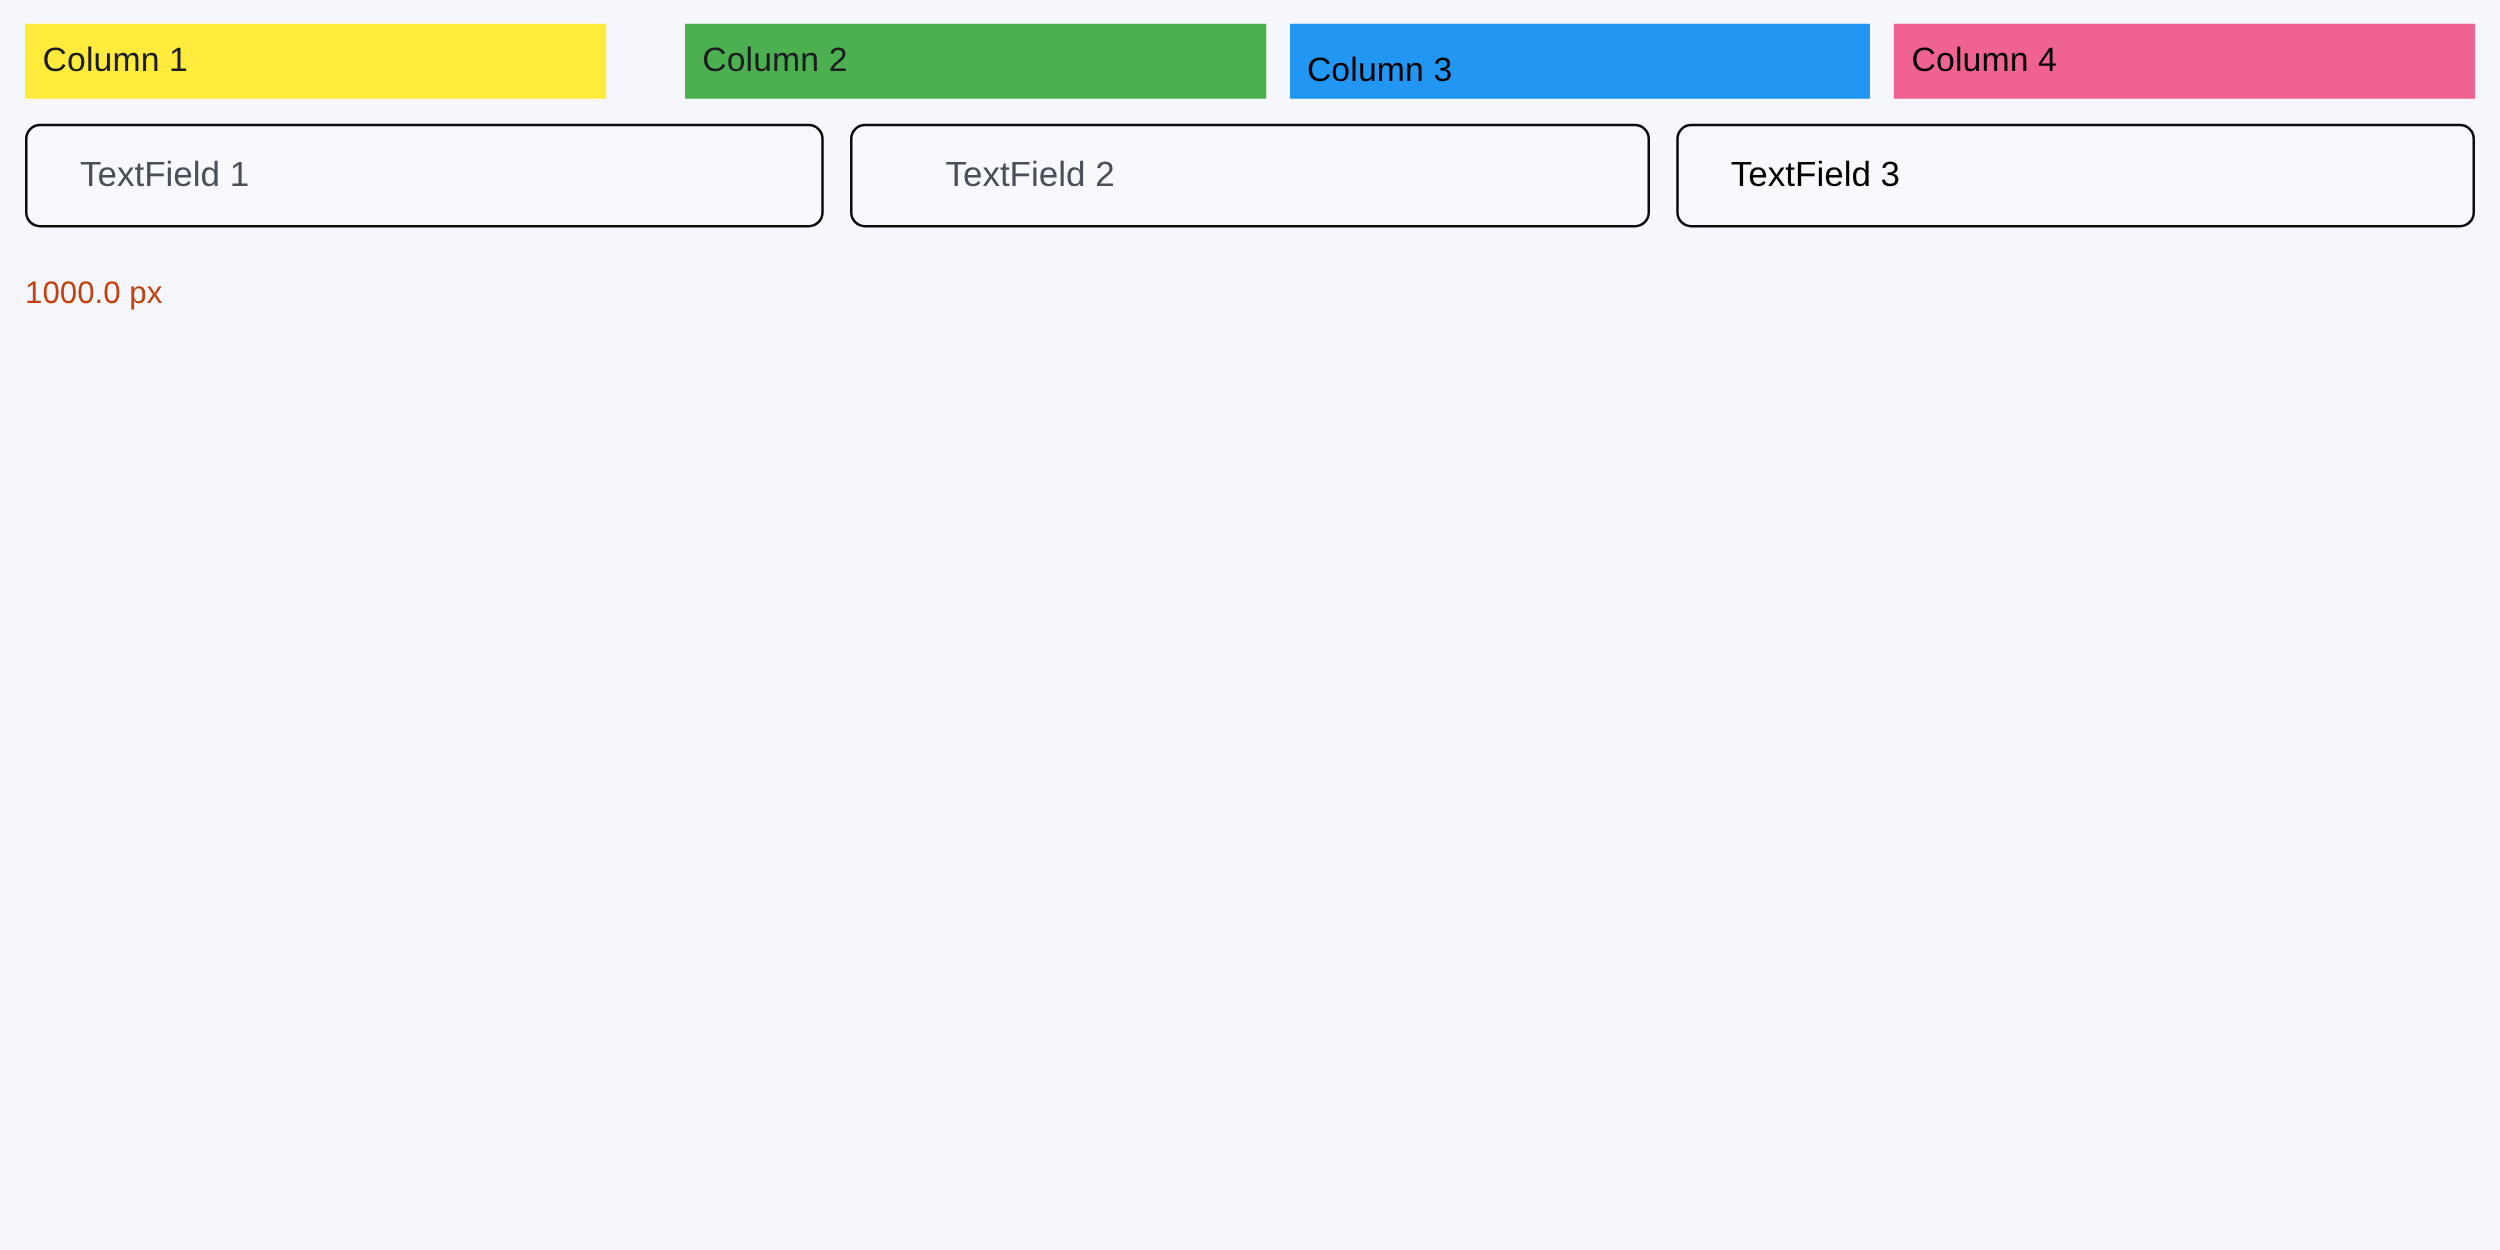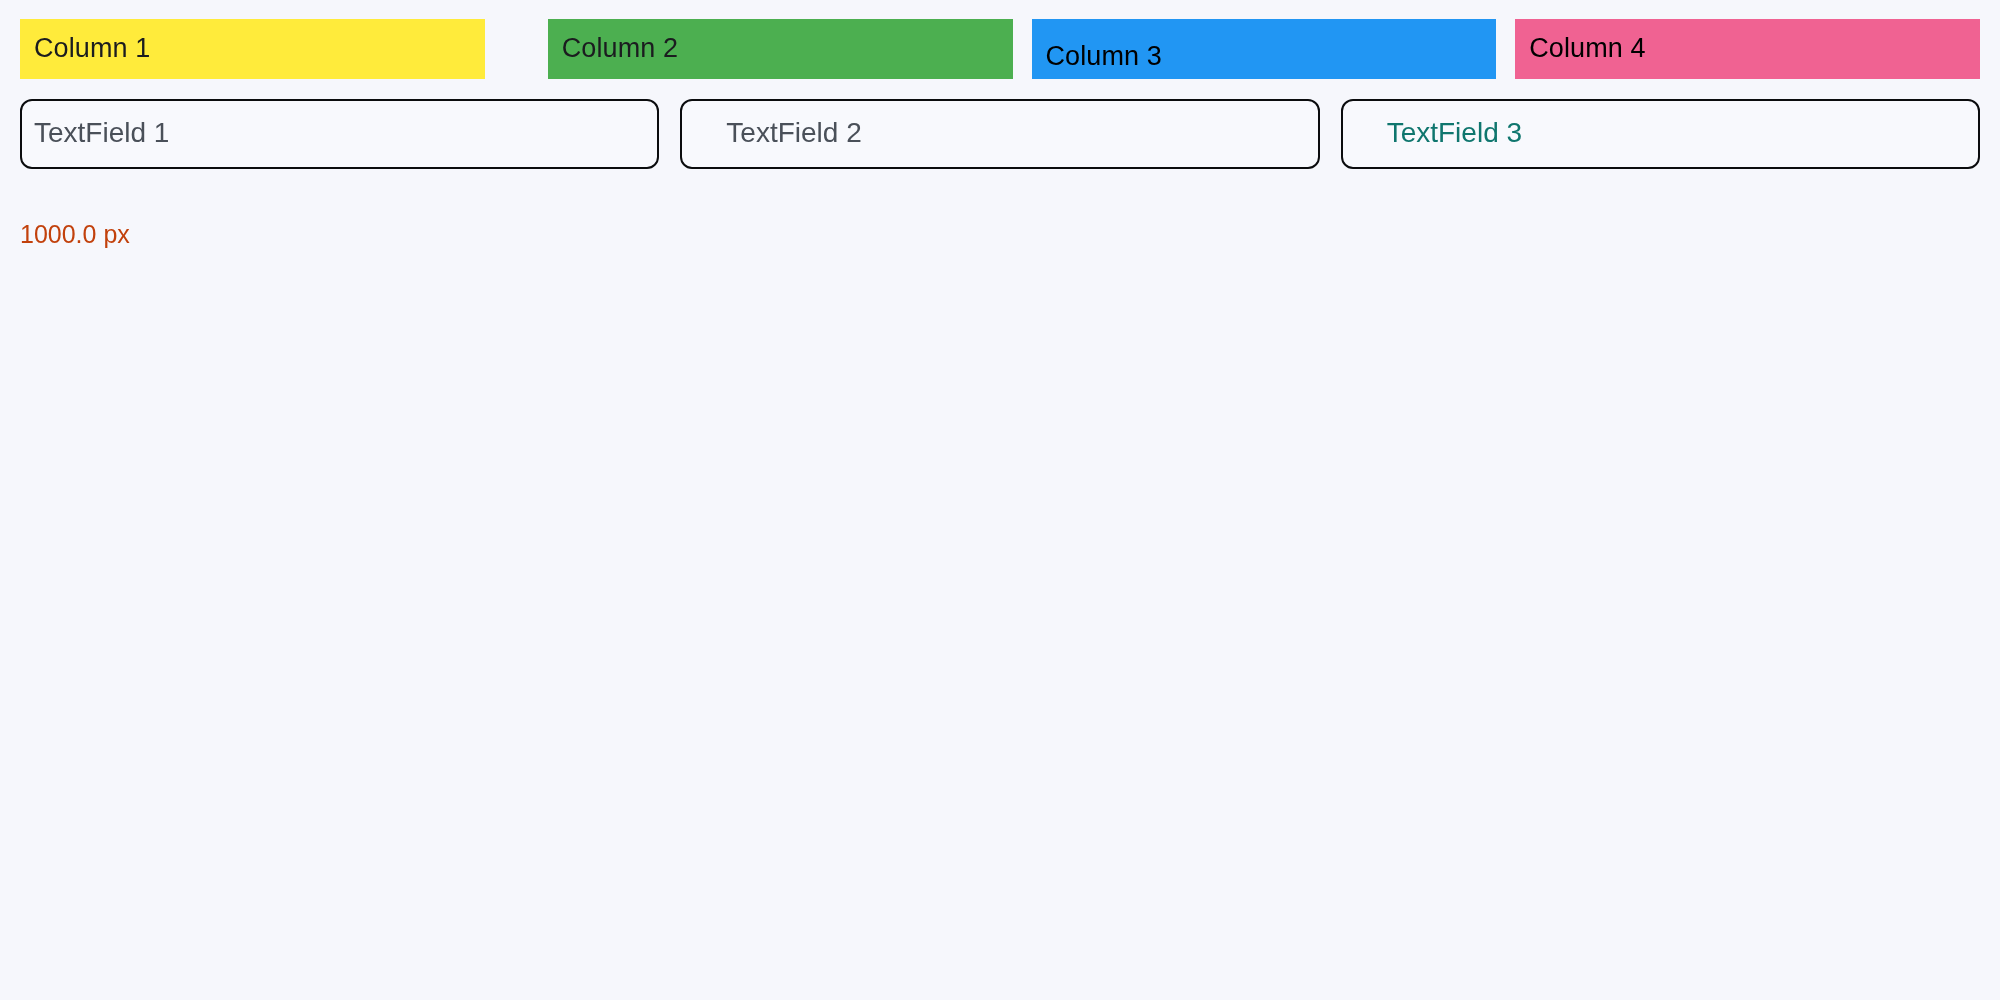--- a/index.html
+++ b/index.html
@@ -55,28 +55,28 @@
     position: absolute;
     left: 20px;
     top: 99px;
     width: 1960px;
     height: 86px;
     display: flex;
     gap: 21px;
   }
   .text-field {
     flex: 1 1 0;
-    height: 70px;
+    height: 83px;
     box-sizing: border-box;
     border: 2px solid #0b0c0e;
     border-radius: 12px;
     background: #f8f9fd;
     display: flex;
     align-items: center;
-    padding: 0 12px;
+    padding: 0 42px;
     overflow: hidden;
     cursor: text;
   }
   .text-field .field-placeholder {
     font-size: 28px;
     line-height: 1;
     color: #4a5059;
     white-space: nowrap;
     position: relative;
     top: -1px;
@@ -124,21 +124,21 @@
   </div>
 
   <div class="fields-row">
     <div class="text-field" style="border-color: rgb(11, 12, 14); background: rgb(248, 249, 253);">
       <span class="field-placeholder" style="color: rgb(74, 80, 89);">TextField 1</span>
     </div>
     <div class="text-field" style="border-color: rgb(11, 12, 14); background: rgb(248, 249, 253);">
       <span class="field-placeholder" style="color: rgb(74, 80, 89); margin-left: 32px;">TextField 2</span>
     </div>
     <div class="text-field" style="border-color: rgb(11, 12, 14); background: rgb(248, 249, 253);">
-      <span class="field-placeholder" style="color: #0f766e; margin-left: 32px;">TextField 3</span>
+      <span class="field-placeholder" style="color: #000000;">TextField 3</span>
     </div>
   </div>
 
   <div class="status-label">1000.0 px</div>
 
   <div class="canvas-area"></div>
 
 </div>
 
 </body></html>

